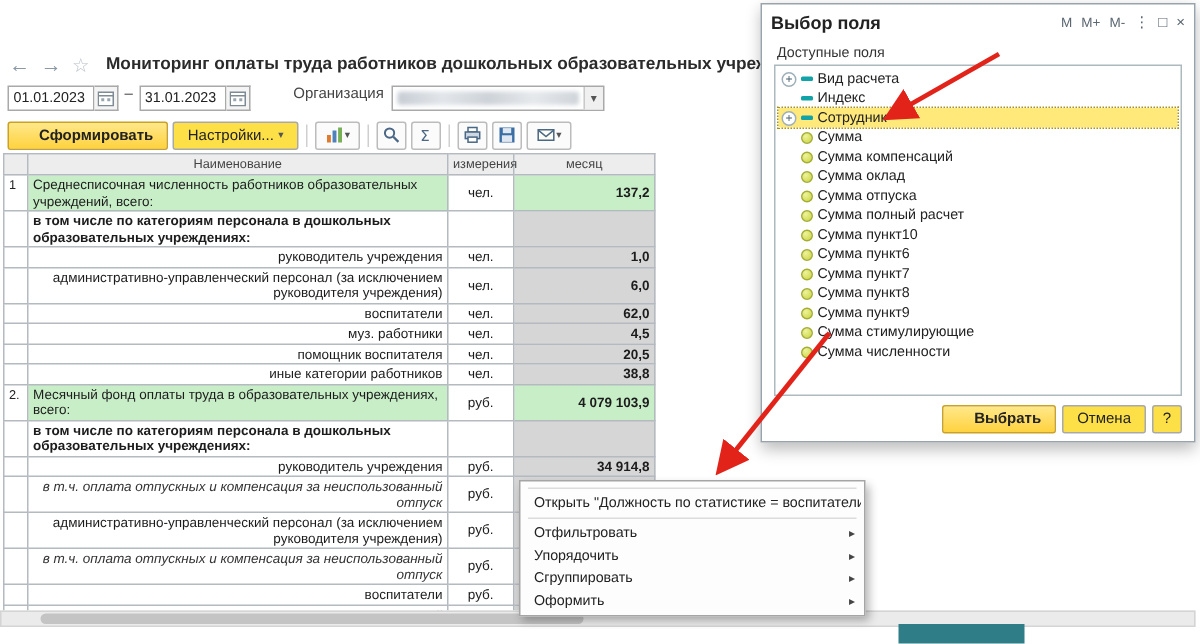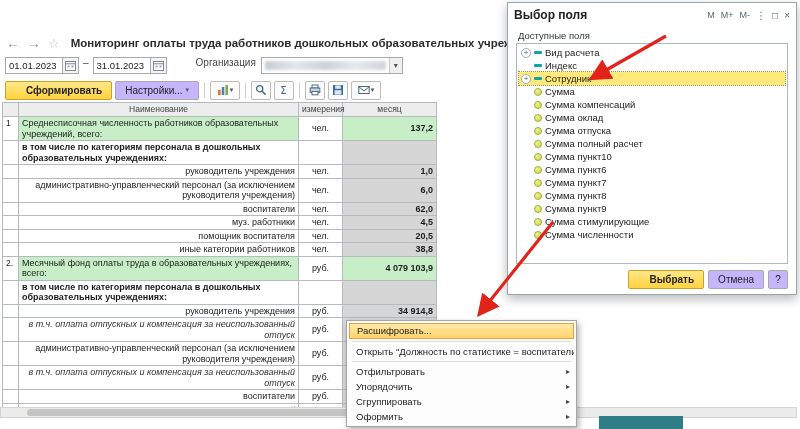--- a/index.html
+++ b/index.html
@@ -21,21 +21,21 @@
   .dash{color:#444;padding:0 1px;}
   .org-label{margin-left:26px;color:#444;}
   .org-field{position:relative;width:142px;height:17px;border:1px solid #a9a9a9;background:#fff;display:inline-flex;align-items:center;margin-left:2px;}
   .org-blur{flex:1;height:9px;margin:0 16px 0 3px;border-radius:2px;
     background:linear-gradient(90deg,#c7ccd4,#e2e6ea 25%,#cdd2d8 50%,#e6e9ec 75%,#cfd4da);filter:blur(1.5px);}
   .combo-arrow{position:absolute;right:0;top:0;bottom:0;width:13px;background:#f0f0f0;border-left:1px solid #c9c9c9;
     font-size:8px;display:flex;align-items:center;justify-content:center;color:#555;}
 
   
   .toolbar{position:absolute;top:80px;left:5px;height:20px;display:flex;align-items:center;gap:3px;}
-  .btn{height:19px;border:1px solid #a9a9a9;background:#c4b5fd;border-radius:2px;padding:0 9px;
+  .btn{height:19px;border:1px solid #a9a9a9;background:#fde047;border-radius:2px;padding:0 9px;
     font-size:10px;color:#222;font-family:"Liberation Sans",sans-serif;display:inline-flex;align-items:center;gap:3px;}
   .btn.primary{background:linear-gradient(#ffe88a,#ffd23f);border-color:#c9a227;font-weight:bold;padding-left:20px;}
   .iconbtn{width:20px;height:19px;border:1px solid #bcbcbc;background:#fbfbfb;border-radius:2px;
     display:inline-flex;align-items:center;justify-content:center;padding:0;}
   .iconbtn.wide{width:30px;gap:1px;}
   .caret{font-size:7px;color:#555;}
   .tb-sep{width:1px;height:15px;background:#cfcfcf;margin:0 2px;}
 
   
   .report{position:absolute;top:102px;left:2px;width:436px;height:305px;overflow:hidden;}
@@ -311,24 +311,20 @@
     <td class="c-name">в т.ч. оплата отпускных и компенсация за неиспользованный отпуск</td>
     <td class="c-unit">руб.</td>
     <td class="c-val"></td>
   </tr>
 
 </tbody>
     </table>
   </div>
 
   <div class="ctx">
-  <div class="ctx-item hl">
-    <span class="ctx-label">Расшифровать...</span>
-    
-  </div>
 <div class="ctx-sep"></div>
   <div class="ctx-item">
     <span class="ctx-label">Открыть "Должность по статистике = воспитатели"</span>
     
   </div>
 <div class="ctx-sep"></div>
   <div class="ctx-item">
     <span class="ctx-label">Отфильтровать</span>
     <span class="ctx-sub" style="visibility: visible;">▸</span>
   </div>

